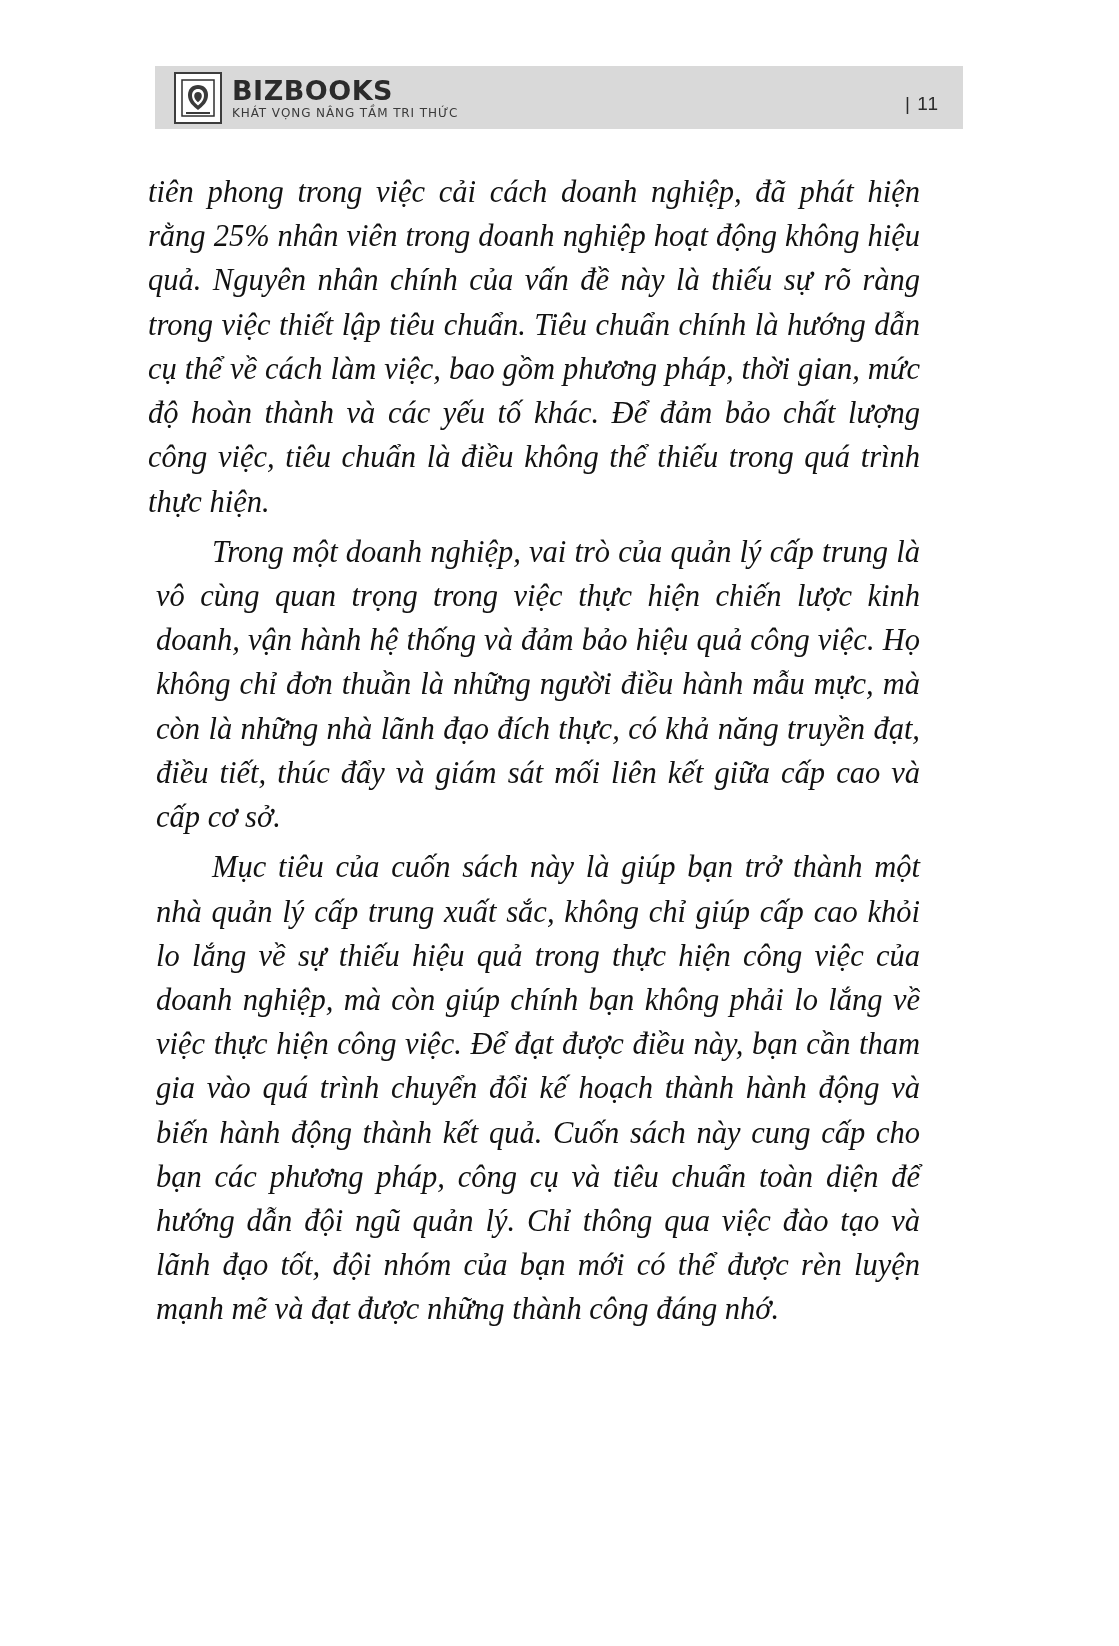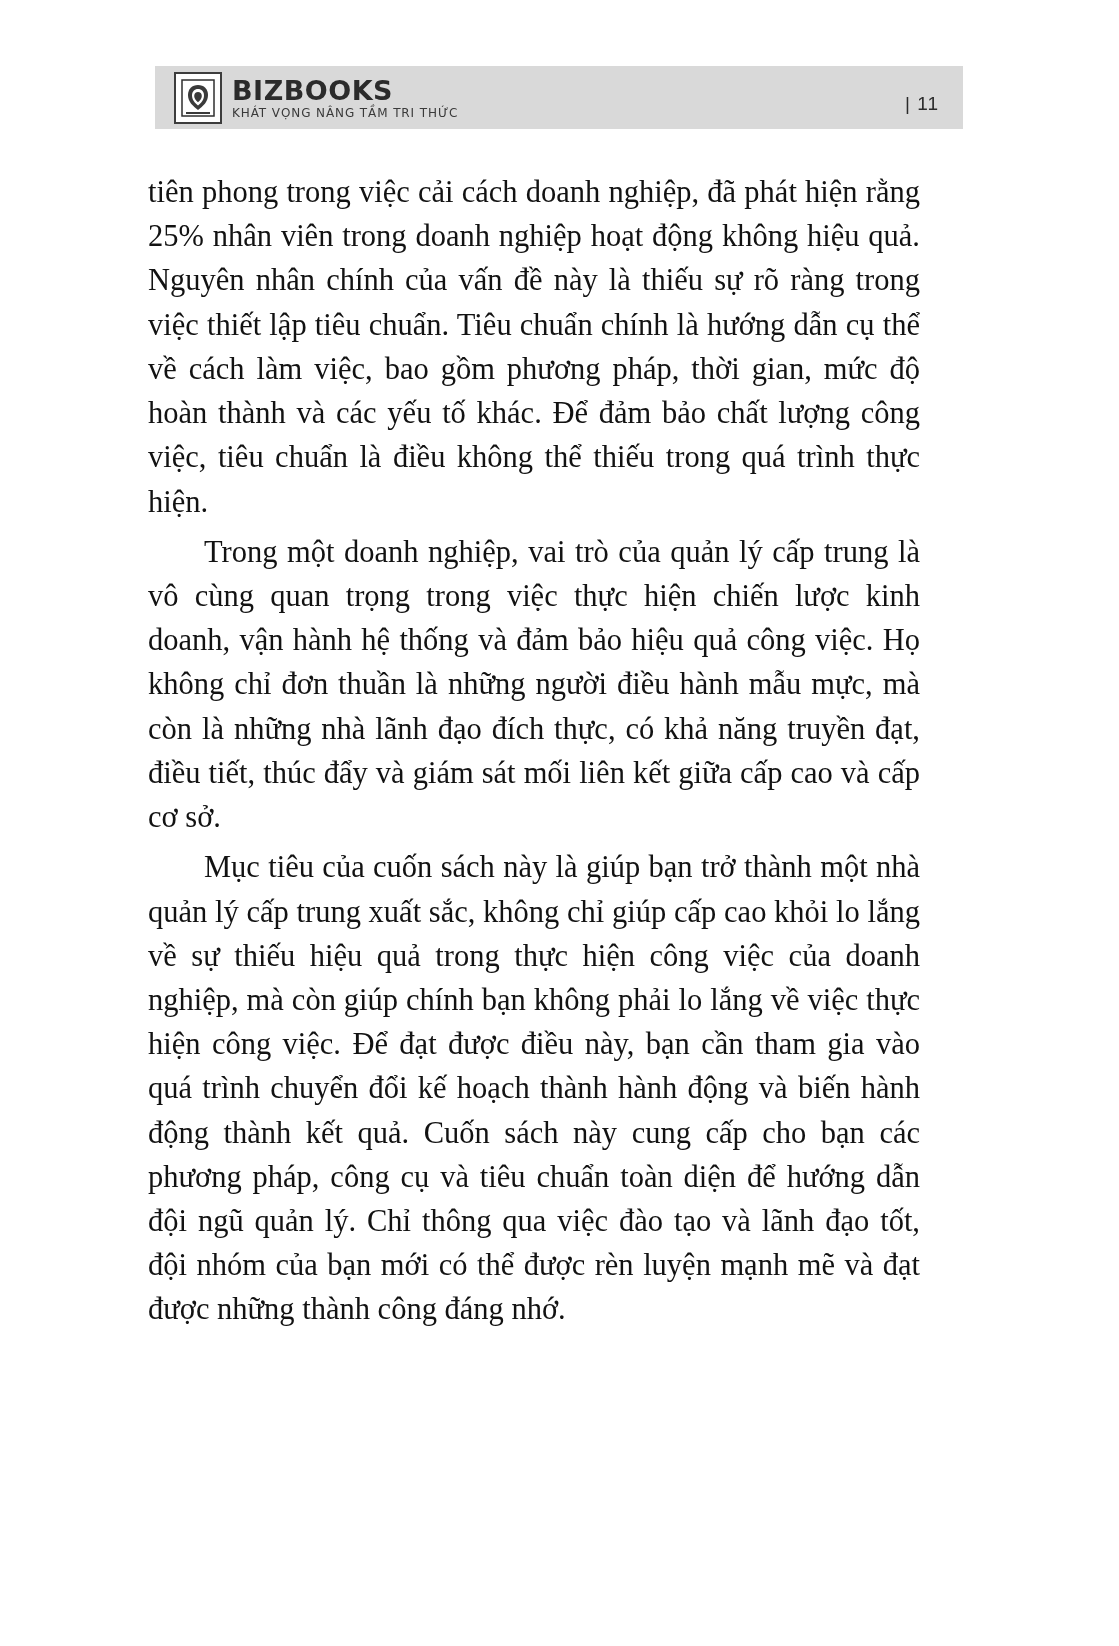--- a/index.html
+++ b/index.html
@@ -85,36 +85,38 @@
     letter-spacing: 1px;
     margin-top: 12px;
   }
 
   
   .content {
     position: absolute;
     top: 170px;
     left: 148px;
     width: 772px;
+    font-style: italic;
   }
 
   .para {
     margin: 0 0 0 0;
     font-size: 30.5px;
     line-height: 1.45;
     text-align: justify;
     text-justify: inter-word;
     color: #121212;
     hyphens: none;
   }
   .para + .para {
     margin-top: 6px;
   }
   .para.indent {
     text-indent: 56px;
+    margin-left: 8px;
   }
 </style>
 </head>
 <body>
 
 <div class="page">
 
   <div class="header-band">
 
     <div class="brand">

